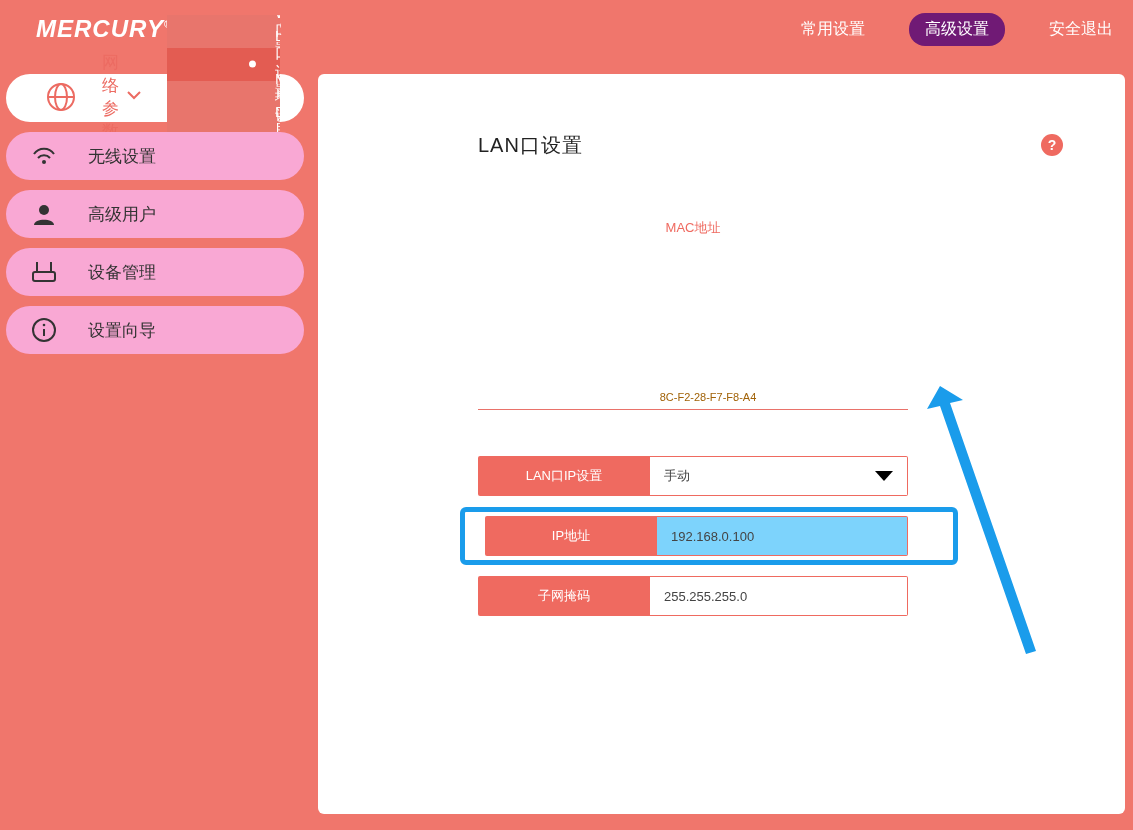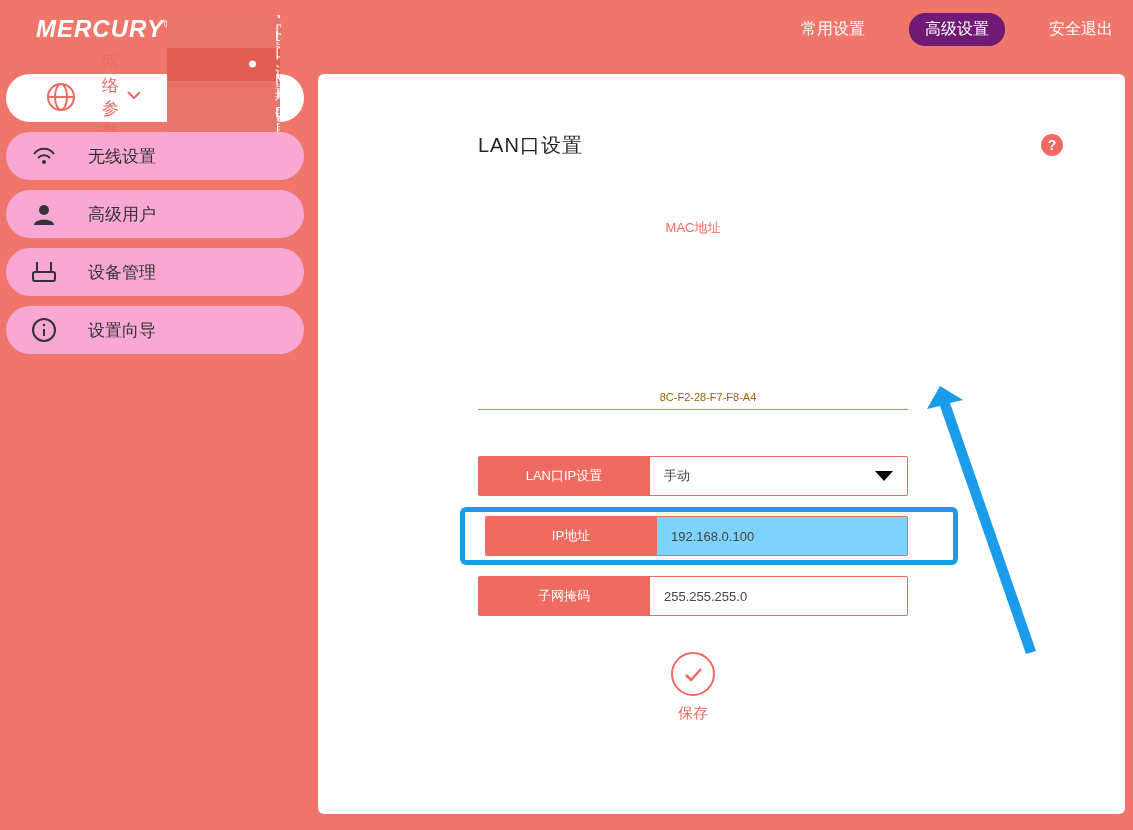--- a/index.html
+++ b/index.html
@@ -324,28 +324,20 @@
         </div>
       </div>
 
       <div class="row">
         <div class="cell-label">子网掩码</div>
         <div class="cell-input">
           <span>255.255.255.0</span>
         </div>
       </div>
 
-      <div class="save-block">
-        <div class="save-circle">
-          <svg width="26" height="26" viewBox="0 0 26 26">
-              <polyline points="6,14 11,19 21,8" fill="none" stroke="#ef6a60" stroke-width="2.5"></polyline>
-            </svg>
-        </div>
-        <div class="save-label">保存</div>
-      </div>
 
     </div>
 
     <svg class="arrow-ann" style="left:600px; top:312px;" width="200" height="290">
       <defs></defs>
       <polygon points="22,0 45,14 32,17 118,265 108,268 22,20 9,23" fill="#1a9ceb"></polygon>
     </svg>
 
   </div>
 </div>

